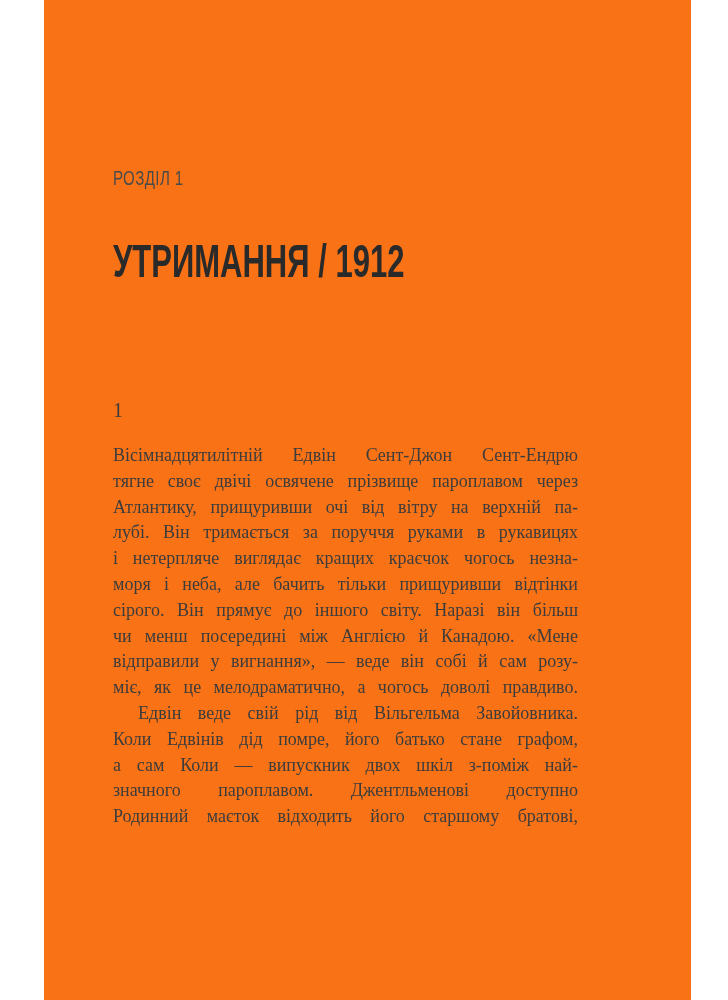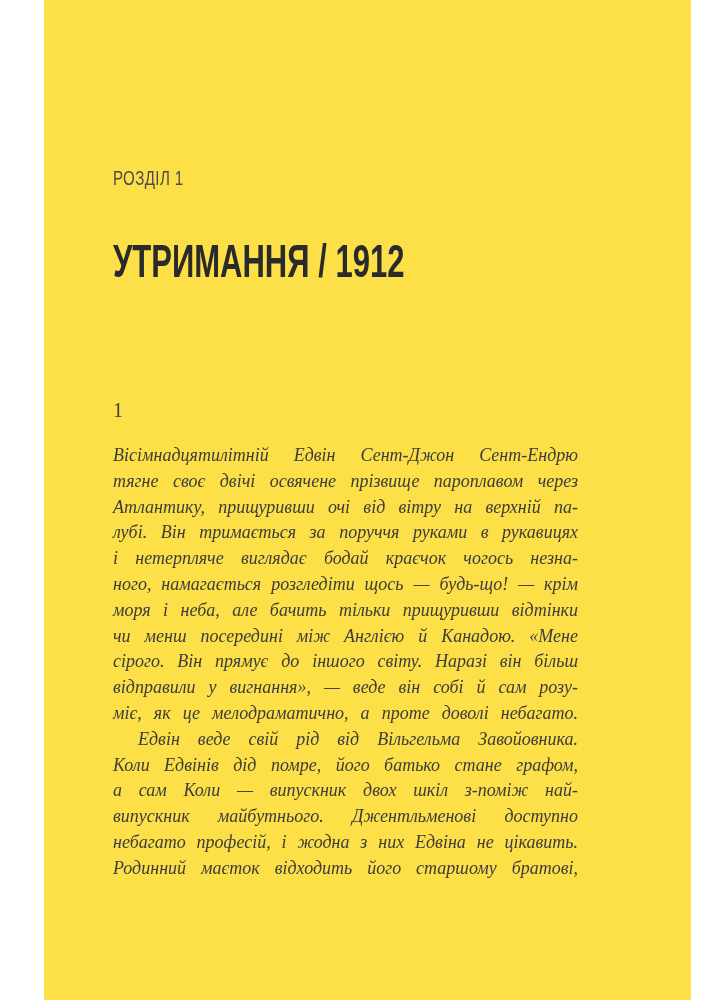--- a/index.html
+++ b/index.html
@@ -7,21 +7,21 @@
     width: 728px; height: 1000px;
     background: #ffffff;
     position: relative;
     overflow: hidden;
     font-family: "Liberation Serif", serif;
   }
   .book-page {
     position: absolute;
     left: 44px; top: 0;
     width: 647px; height: 1000px;
-    background: #fde047;
+    background: #f97316;
   }
   .chapter-label {
     position: absolute;
     left: 69px; top: 167px;
     font-family: "Liberation Sans", sans-serif;
     font-size: 21px;
     line-height: 21px;
     font-weight: 500;
     color: #4a4a4a;
     letter-spacing: 0.5px;
@@ -58,45 +58,42 @@
     font-size: 18px;
     line-height: 25.8px;
     color: #3c3c3c;
   }
   .line {
     text-align: justify;
     text-align-last: justify;
     white-space: normal;
     height: 25.8px;
     overflow: visible;
-    font-style: italic;
   }
   .line.indent {
     padding-left: 25px;
   }
 </style>
 </head>
 <body>
 
 <div class="book-page">
   <div class="chapter-label">РОЗДІЛ 1</div>
   <div class="chapter-title">УТРИМАННЯ / 1912</div>
   <div class="section-number">1</div>
   <div class="body-text">
       <div class="line">Вісімнадцятилітній Едвін Сент-Джон Сент-Ендрю</div>
       <div class="line">тягне своє двічі освячене прізвище пароплавом через</div>
       <div class="line">Атлантику, прищуривши очі від вітру на верхній па-</div>
       <div class="line">лубі. Він тримається за поруччя руками в рукавицях</div>
-      <div class="line">і нетерпляче виглядає бодай краєчок чогось незна-</div>
-      <div class="line">ного, намагається розгледіти щось — будь-що! — крім</div>
+      <div class="line">і нетерпляче виглядає кращих краєчок чогось незна-</div>
       <div class="line">моря і неба, але бачить тільки прищуривши відтінки</div>
+      <div class="line">сірого. Він прямує до іншого світу. Наразі він більш</div>
       <div class="line">чи менш посередині між Англією й Канадою. «Мене</div>
-      <div class="line">сірого. Він прямує до іншого світу. Наразі він більш</div>
       <div class="line">відправили у вигнання», — веде він собі й сам розу-</div>
-      <div class="line">міє, як це мелодраматично, а проте доволі небагато.</div>
+      <div class="line">міє, як це мелодраматично, а чогось доволі правдиво.</div>
       <div class="line indent">Едвін веде свій рід від Вільгельма Завойовника.</div>
       <div class="line">Коли Едвінів дід помре, його батько стане графом,</div>
       <div class="line">а сам Коли — випускник двох шкіл з-поміж най-</div>
-      <div class="line">випускник майбутнього. Джентльменові доступно</div>
-      <div class="line">небагато професій, і жодна з них Едвіна не цікавить.</div>
+      <div class="line">значного пароплавом. Джентльменові доступно</div>
       <div class="line">Родинний маєток відходить його старшому братові,</div>
     </div>
 </div>
 
 </body></html>

